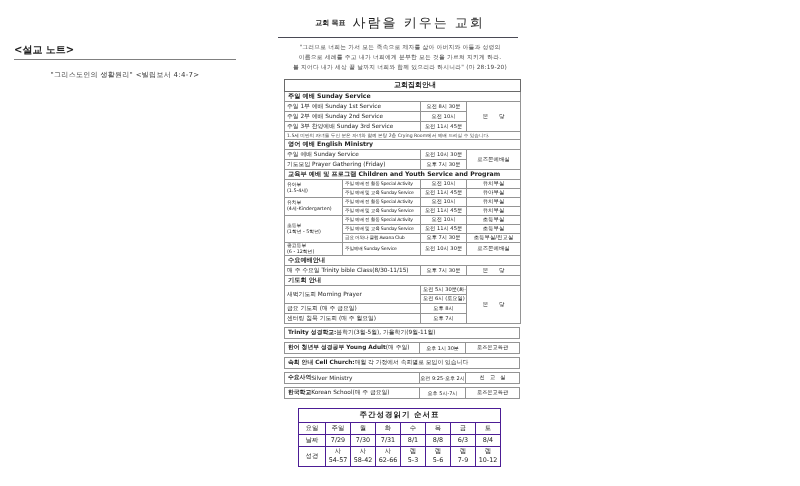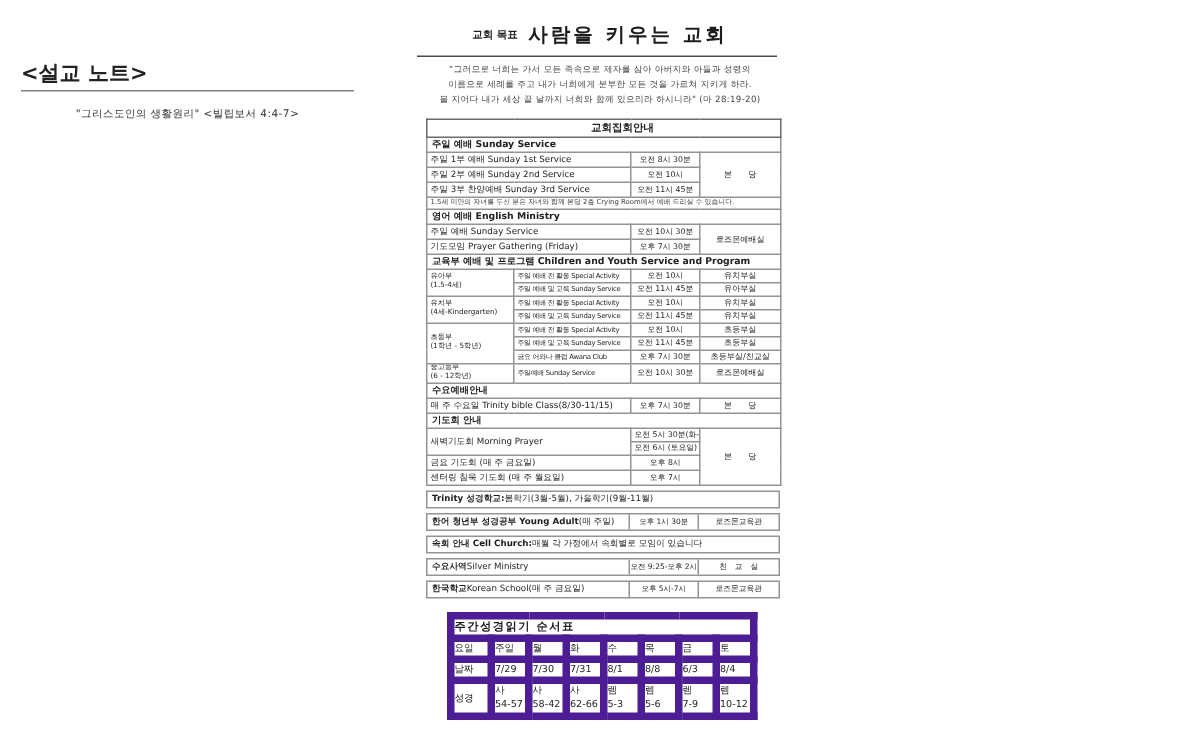--- a/index.html
+++ b/index.html
@@ -3,28 +3,28 @@
 <meta charset="utf-8">
 <style>
   * { margin:0; padding:0; box-sizing:border-box; }
   html,body { width:800px; height:486px; }
   body { font-family:"DejaVu Sans","Liberation Sans",sans-serif; background:#f2f2f0; color:#1c1c1c; }
   .page { position:relative; width:800px; height:486px; background:#ffffff; overflow:hidden; }
 
   
   .left-col { position:absolute; left:14px; top:38px; width:222px; }
   .notes-head { border-bottom:1px solid #808080; padding-bottom:2px; }
-  .notes-title { font-size:14px; font-weight:bold; color:#222; }
+  .notes-title { font-size:10px; font-weight:bold; color:#222; }
   .sermon-title { margin-top:10px; text-align:center; font-size:7px; color:#333; letter-spacing:0.3px; }
 
   
   .center-col { position:absolute; left:278px; top:12px; width:244px; }
   .goal-line { text-align:center; white-space:nowrap; }
   .goal-label { font-size:7px; font-weight:bold; vertical-align:2px; margin-right:7px;text-align:center; }
-  .church-title { font-size:13px; font-weight:bold; letter-spacing:2px; }
+  .church-title { font-size:13px; font-weight:normal; letter-spacing:2px; }
   .title-rule { margin-top:5px; border-bottom:1.2px solid #4a4a55; width:240px; }
   .verse { margin-top:5px; font-size:5.8px; line-height:1.7; text-align:center; color:#444;
            white-space:pre-line; letter-spacing:0.2px; }
 
   table.sched { margin:6px 0 0 6px; border-collapse:collapse; table-layout:fixed; width:236px; }
   table.sched td { border:1px solid #949494; font-size:5.8px; padding:0 2px; height:9px;
                    white-space:nowrap; overflow:hidden; color:#222; }
   table.sched tr.t-title td { text-align:center; font-weight:bold; font-size:7px; height:12px; border:1px solid #6a6a6a;padding-left:27px; }
   table.sched tr.sect td { font-weight:bold; font-size:6.2px; height:10px; padding-left:3px; }
   table.sched tr.note td { font-size:4.6px; color:#3a3a3a; height:8px; }
@@ -37,21 +37,21 @@
 
   .extra-box { margin:3px 0 0 6px; width:236px; border:1px solid #949494; display:flex; align-items:stretch; height:12px; }
   .ex-label { flex:1; display:flex; align-items:center; padding:0 3px; font-size:5.8px; white-space:nowrap; overflow:hidden; }
   .ex-label .b { font-weight:bold; }
   .ex-time { width:46px; border-left:1px solid #949494; display:flex; align-items:center; justify-content:center;
              font-size:5px; white-space:nowrap; overflow:hidden; }
   .ex-place { width:54px; border-left:1px solid #949494; display:flex; align-items:center; justify-content:center;
               font-size:5.2px; white-space:nowrap; overflow:hidden; }
 
   table.read { margin:9px 0 0 20px; border-collapse:collapse; table-layout:fixed; width:202px; }
-  table.read td { border:5px solid #4c1d95; text-align:left; font-size:6.4px; height:12px; padding:0; overflow:hidden; }
+  table.read td { border:1px solid #4c1d95; text-align:center; font-size:6.4px; height:12px; padding:0; overflow:hidden; }
   table.read tr.rt-title td { font-weight:bold; font-size:7.5px; height:14px; letter-spacing:1px; }
   table.read td.bible span { display:block; line-height:1.5; }
 
   
   .right-col { position:absolute; left:540px; top:36px; width:252px; }
   .mast-line { display:flex; justify-content:space-between; }
   .mast-date { font-size:8px; font-weight:bold; padding-left:12px; letter-spacing:0.5px; }
   .mast-issue { font-size:8px; font-weight:bold; letter-spacing:0.5px; }
   .motto { margin-top:17px; margin-left:130px; font-size:6px; line-height:1.7; color:#2a2a2a; }
 </style>

